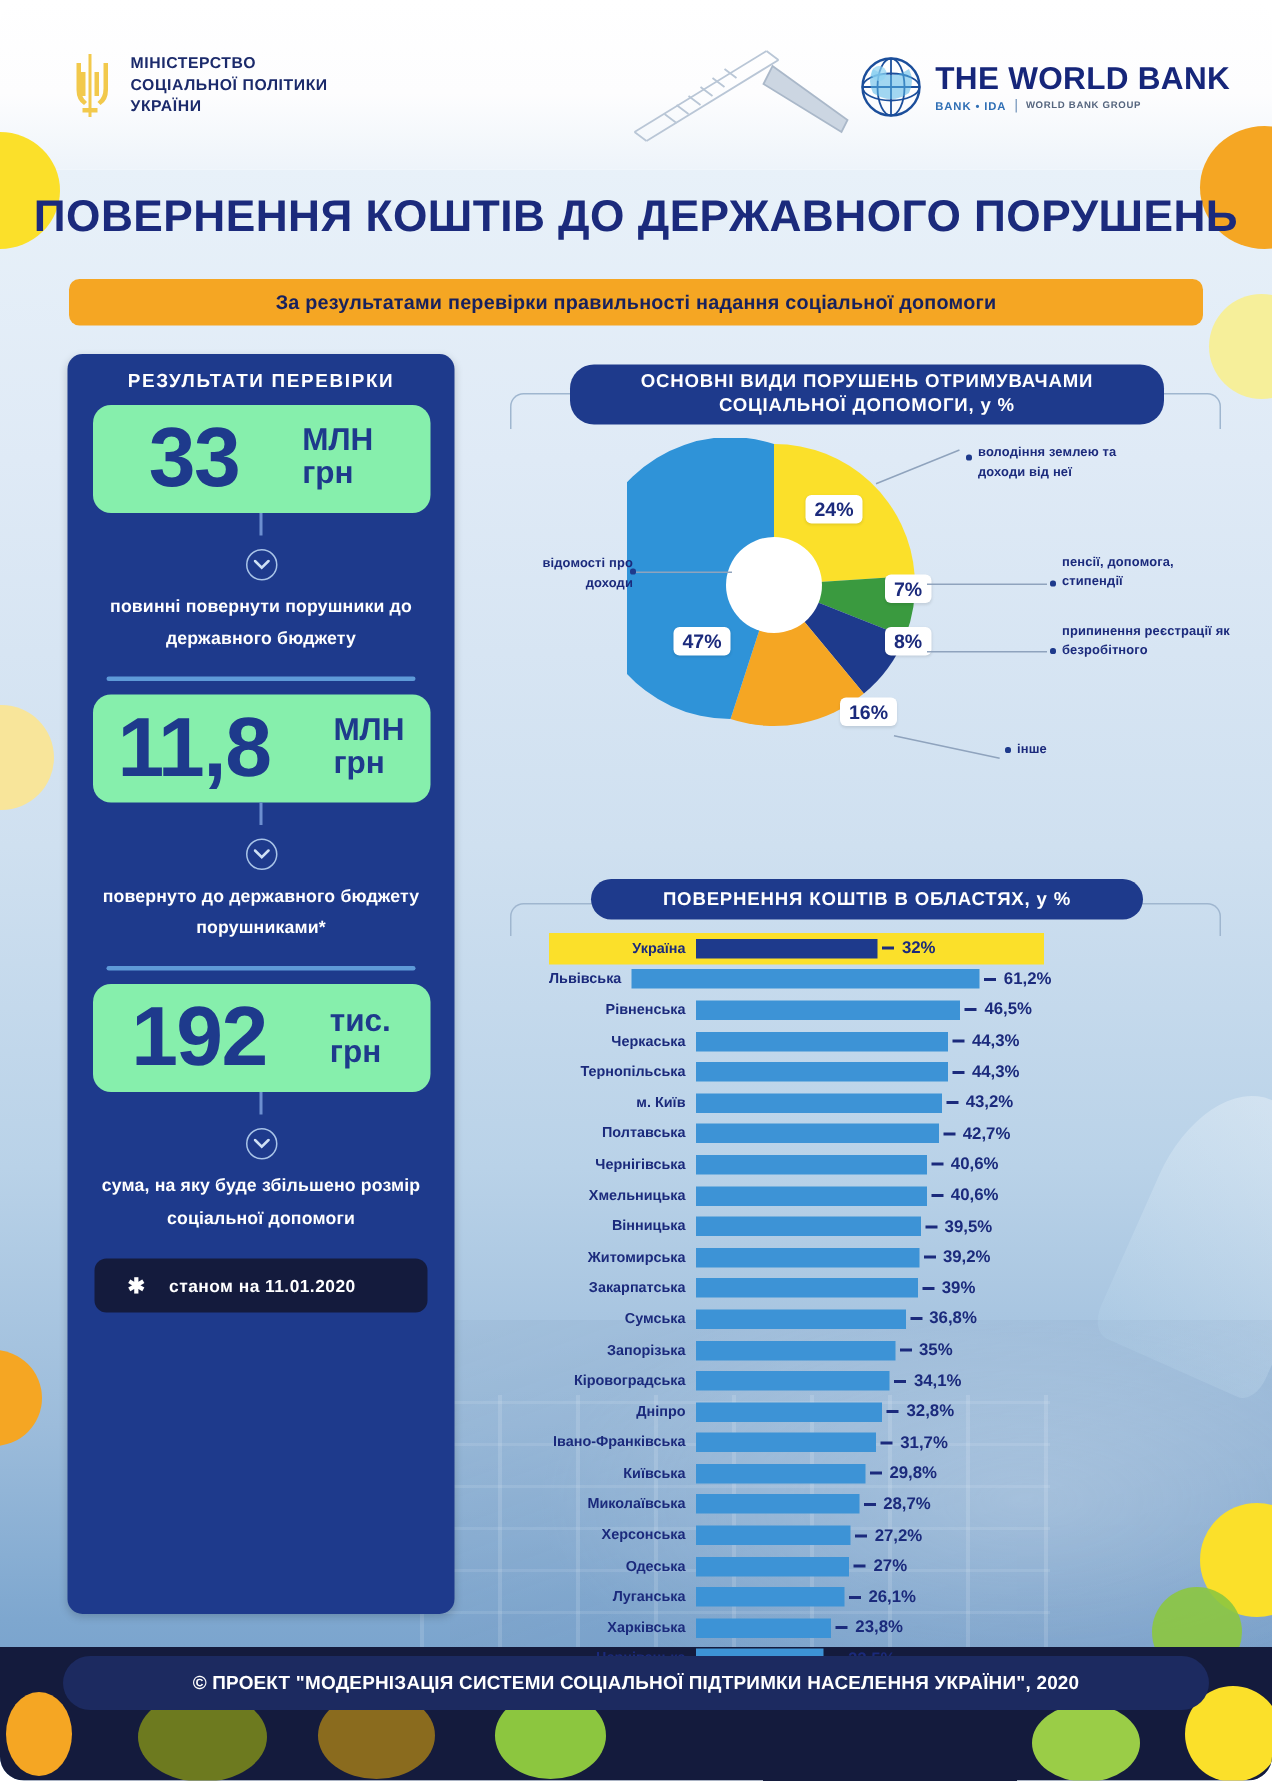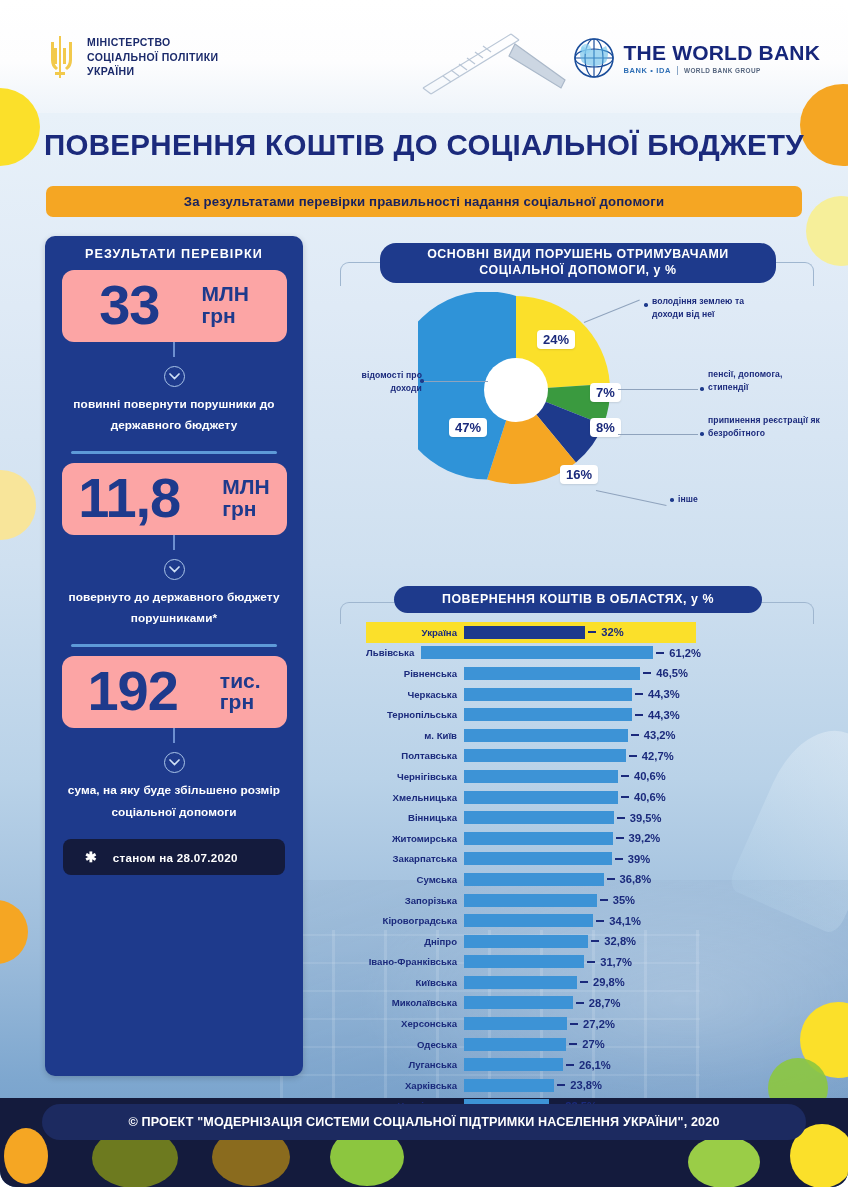--- a/index.html
+++ b/index.html
@@ -78,21 +78,21 @@
   .lpanel{
     position:absolute; left:45px; top:236px; width:258px; height:840px;
     background:#1e3a8c; border-radius:10px;
     box-shadow:0 2px 6px rgba(0,0,0,.18);
     display:flex; flex-direction:column; align-items:center;
   }
   .lpanel-head{
     margin-top:11px; color:#ffffff; font-size:12.6px; font-weight:bold; letter-spacing:1.1px;
   }
   .card{
-    width:225px; background:#fca5a5; border-radius:12px;
+    width:225px; background:#86efac; border-radius:12px;
     display:flex; align-items:center; justify-content:center;
     padding:9px 0 11px;
     gap:36px;
   }
   .card-big{ font-size:56px; font-weight:bold; color:#1e3a8c; line-height:.92; letter-spacing:-1px;}
   .card-unit{ font-size:21px; font-weight:bold; color:#1e3a8c; line-height:1.02; margin-left:6px; text-align:left;}
   .chev{
     width:21px; height:21px; border-radius:50%; border:1.6px solid #a9c4e8;
     display:flex; align-items:center; justify-content:center; margin:9px 0 7px;
   }
@@ -238,21 +238,21 @@
         <div class="wb-title">THE WORLD BANK</div>
         <div class="wb-sub">
           <span class="wb-sub-a">BANK • IDA</span>
           <span class="wb-div"></span>
           <span class="wb-sub-b">WORLD BANK GROUP</span>
         </div>
       </div>
     </div>
   </div>
 
-  <div class="main-title">ПОВЕРНЕННЯ КОШТІВ ДО СОЦІАЛЬНОЇ БЮДЖЕТУ</div>
+  <div class="main-title">ПОВЕРНЕННЯ КОШТІВ ДО ДЕРЖАВНОГО ПОРУШЕНЬ</div>
   <div class="subtitle-wrap">
     <div class="subtitle">За результатами перевірки правильності надання соціальної допомоги</div>
   </div>
 
   <div class="lpanel">
     <div class="lpanel-head">РЕЗУЛЬТАТИ ПЕРЕВІРКИ</div>
 
     <div class="card" style="margin-top:9px;">
       <span class="card-big">33</span>
       <span class="card-unit">
@@ -295,21 +295,21 @@
     <div class="connector"></div>
     <div class="chev">
       <svg width="11" height="7" viewBox="0 0 11 7">
           <path d="M1 1 L5.5 5.5 L10 1" fill="none" stroke="#cfe0f5" stroke-width="1.7" stroke-linecap="round"></path>
         </svg>
     </div>
     <div class="card-desc">сума, на яку буде збільшено розмір соціальної допомоги</div>
 
     <div class="note">
       <span class="note-star">✱</span>
-      <span class="note-text">станом на 28.07.2020</span>
+      <span class="note-text">станом на 11.01.2020</span>
     </div>
   </div>
 
   <div class="sec-bracket" style="left:340px; top:262px; width:474px; height:24px;"></div>
   <div class="pill" style="left:380px; top:243px; width:396px; height:40px; font-size:12.4px; padding:0 10px;">
     <span>ОСНОВНІ ВИДИ ПОРУШЕНЬ ОТРИМУВАЧАМИ СОЦІАЛЬНОЇ ДОПОМОГИ, у %</span>
   </div>
 
   <div class="donut-wrap">
     <svg viewBox="0 0 196 196" width="196" height="196">

